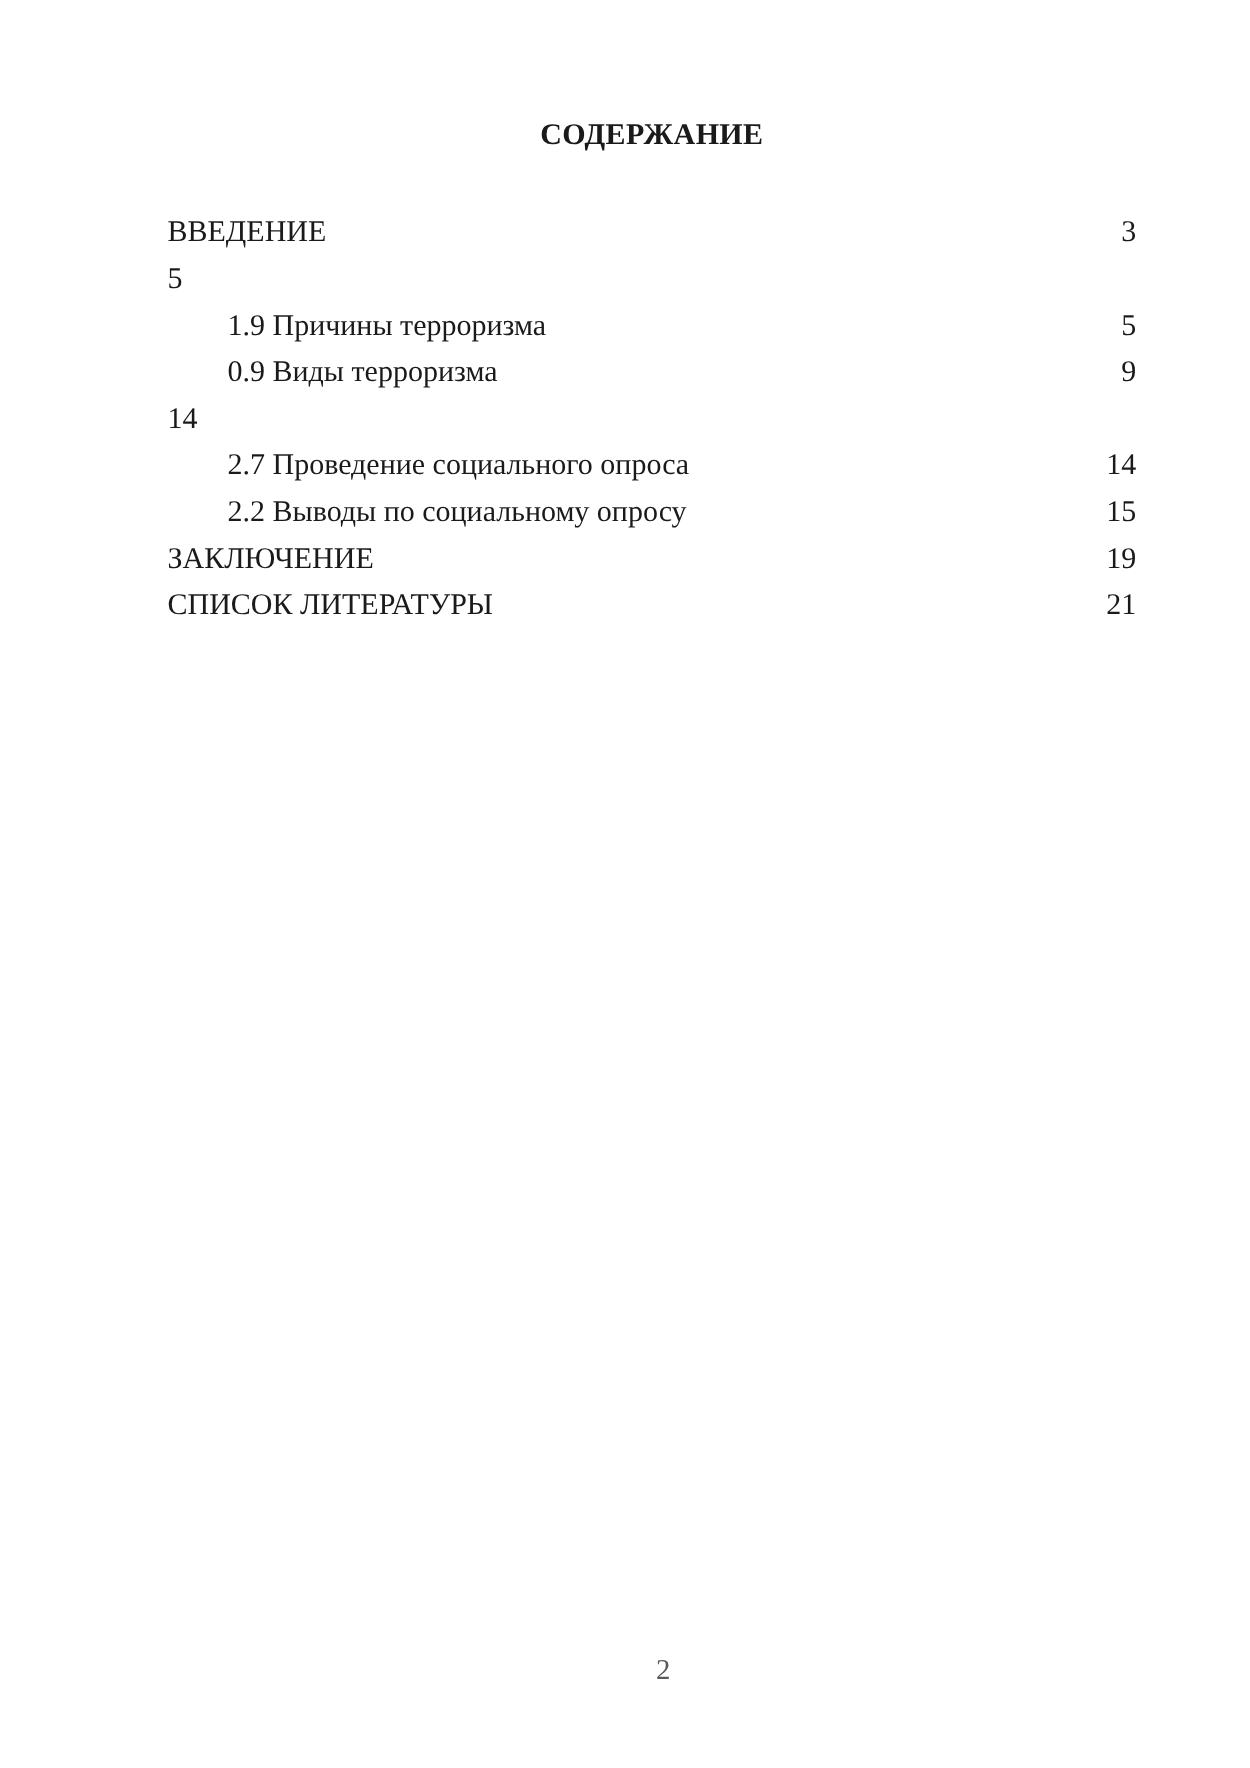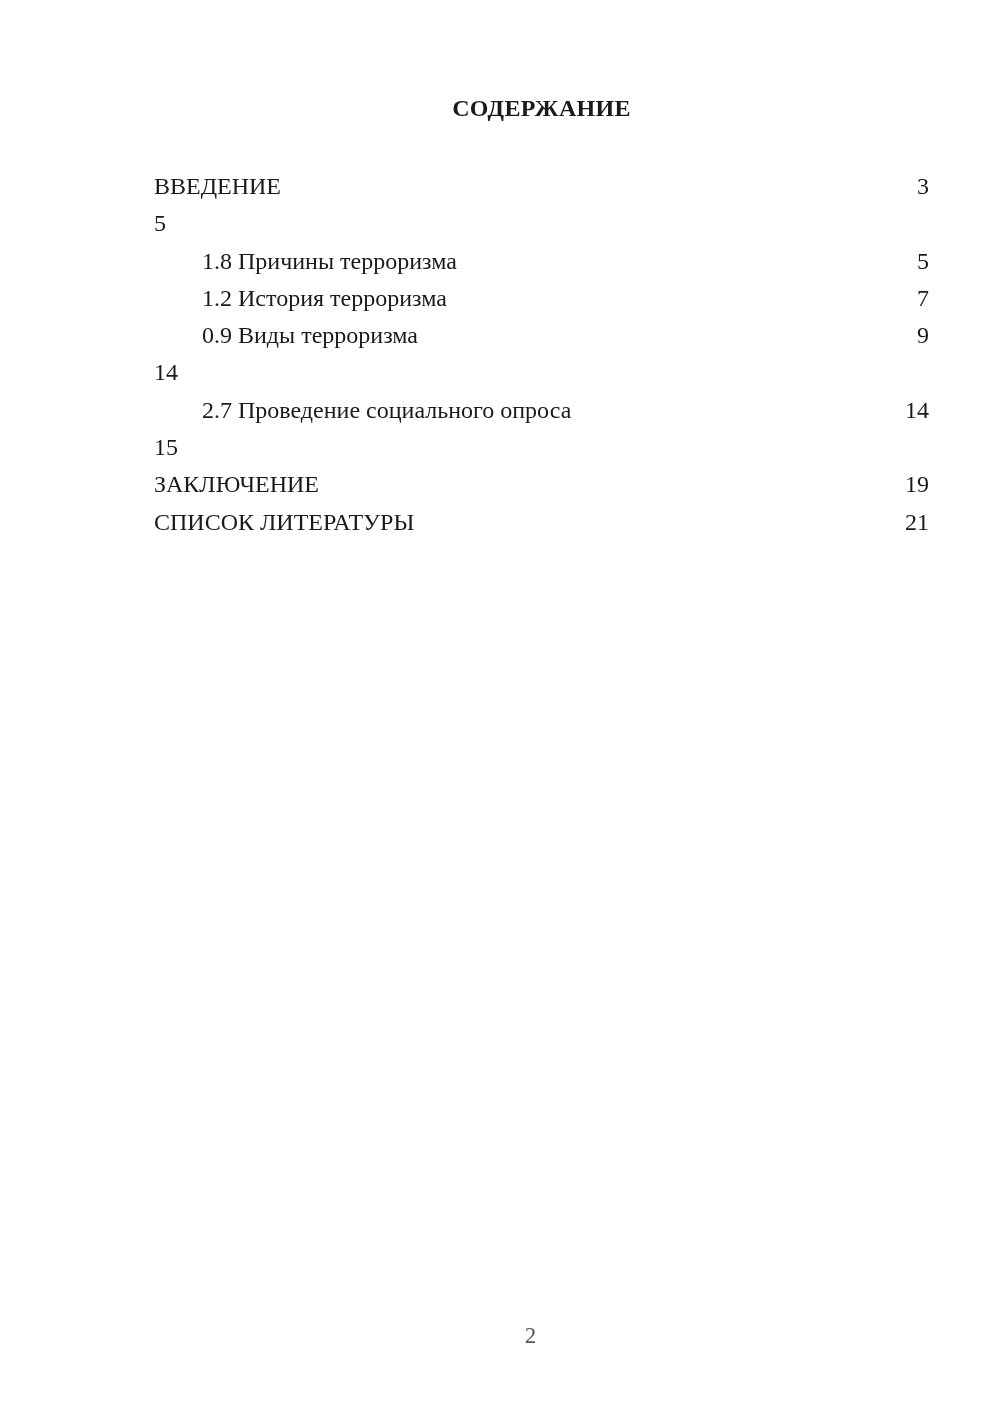--- a/index.html
+++ b/index.html
@@ -17,21 +17,21 @@
     overflow: hidden;
   }
   .page {
     position: relative;
     width: 1000px;
     height: 1414px;
     background: var(--bg-color);
   }
   .content {
     position: absolute;
-    left: 154px;
+    left: 134px;
     top: 90px;
     width: 775px;
   }
   .doc-title {
     font-size: 24px;
     font-weight: bold;
     line-height: 37px;
     text-align: center;
     letter-spacing: 0.3px;
     margin-bottom: 41px;
@@ -71,39 +71,36 @@
     <h1 class="doc-title">СОДЕРЖАНИЕ</h1>
     <div class="toc" id="toc-list">
         <div class="toc-row">
     <span class="toc-label">ВВЕДЕНИЕ</span>
     <span class="toc-page">3</span>
   </div>
         <div class="toc-row">
     <span class="toc-page">5</span>
   </div>
         <div class="toc-row indent">
-    <span class="toc-label">1.8 Причины терроризма</span>
+    <span class="toc-label">1.9 Причины терроризма</span>
     <span class="toc-page">5</span>
-  </div>
-        <div class="toc-row indent">
-    <span class="toc-label">1.2 История терроризма</span>
-    <span class="toc-page">7</span>
   </div>
         <div class="toc-row indent">
     <span class="toc-label">0.9 Виды терроризма</span>
     <span class="toc-page">9</span>
   </div>
         <div class="toc-row">
     <span class="toc-page">14</span>
   </div>
         <div class="toc-row indent">
     <span class="toc-label">2.7 Проведение социального опроса</span>
     <span class="toc-page">14</span>
   </div>
         <div class="toc-row indent">
+    <span class="toc-label">2.2 Выводы по социальному опросу</span>
     <span class="toc-page">15</span>
   </div>
         <div class="toc-row">
     <span class="toc-label">ЗАКЛЮЧЕНИЕ</span>
     <span class="toc-page">19</span>
   </div>
         <div class="toc-row">
     <span class="toc-label">СПИСОК ЛИТЕРАТУРЫ</span>
     <span class="toc-page">21</span>
   </div>

